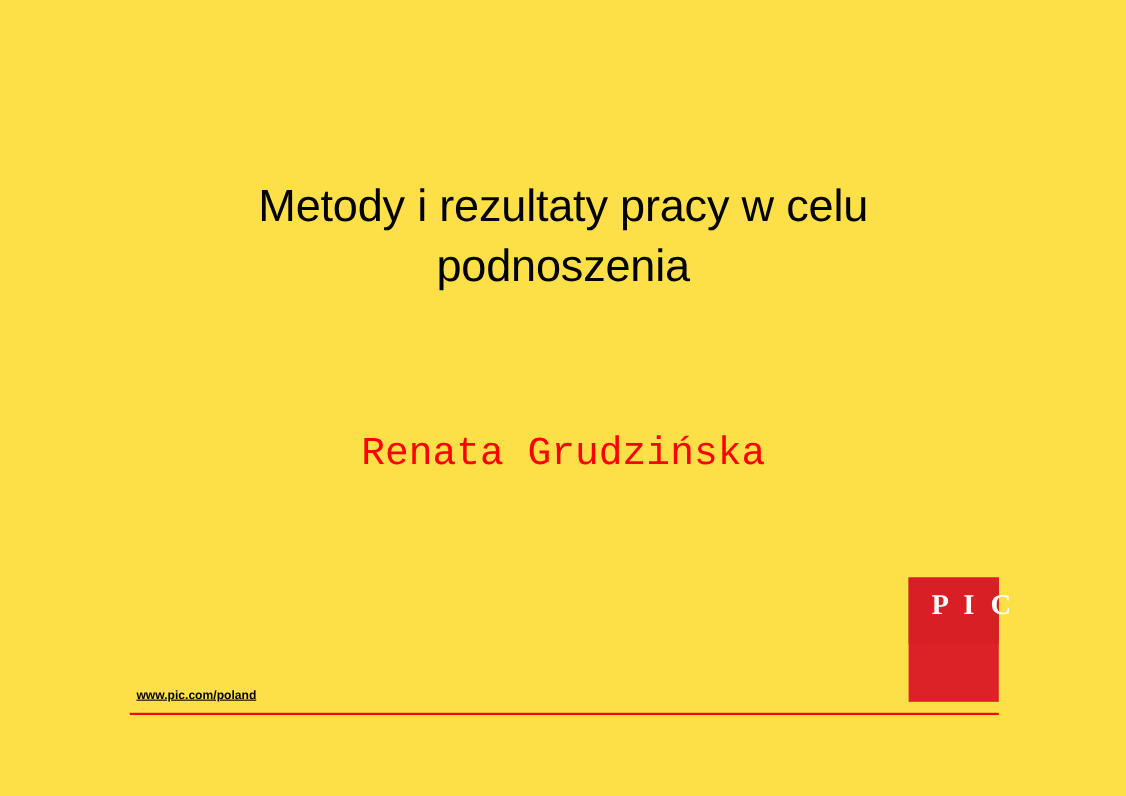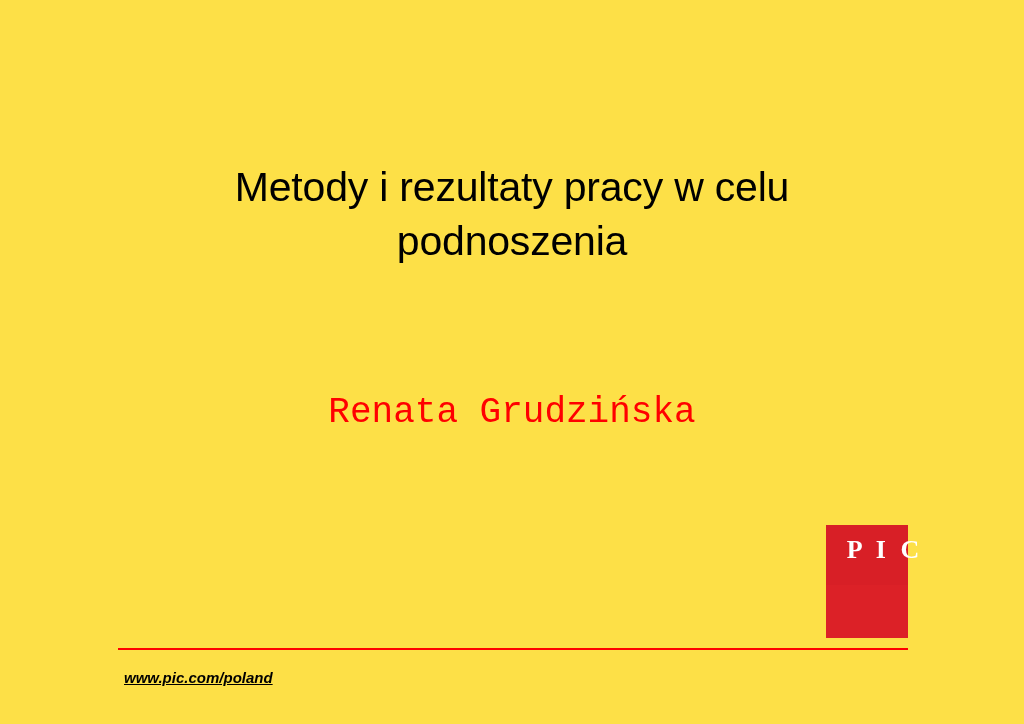--- a/index.html
+++ b/index.html
@@ -84,27 +84,25 @@
     text-indent: 4px;
     line-height: 30px;
   }
 
   
   .footer-url {
     position: absolute;
     left: 124px;
     top: 626px;
     font-family: "Liberation Sans", sans-serif;
-    font-size: 15px;
-    font-style: italic;
+    font-size: 11px;
     font-weight: 700;
     color: #000000;
     text-decoration: underline;
     white-space: nowrap;
-    margin-top: 43px;
   }
   .footer-rule {
     position: absolute;
     left: 118px;
     top: 648px;
     width: 790px;
     height: 2px;
     background: #ff0000;
   }
 </style>

